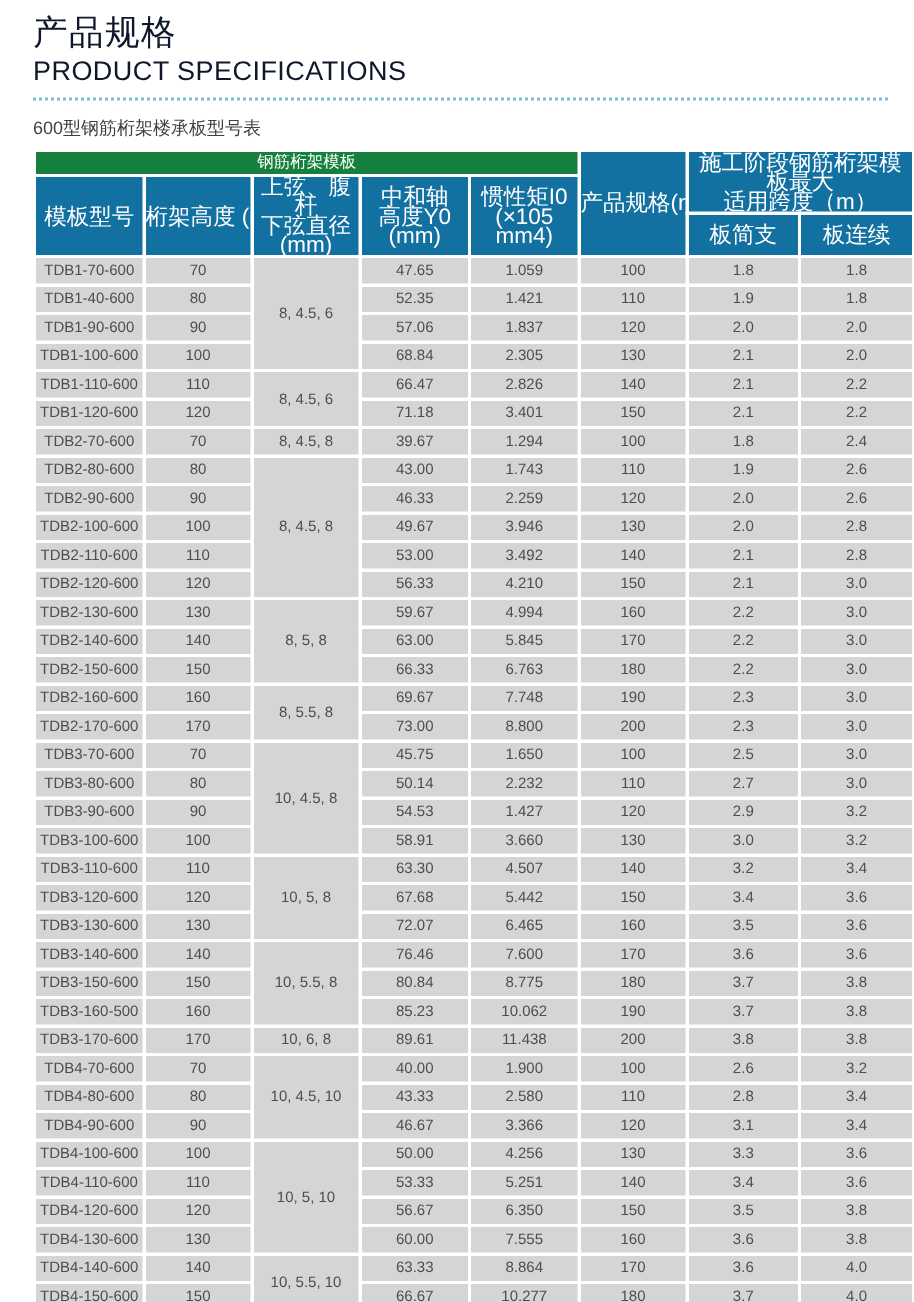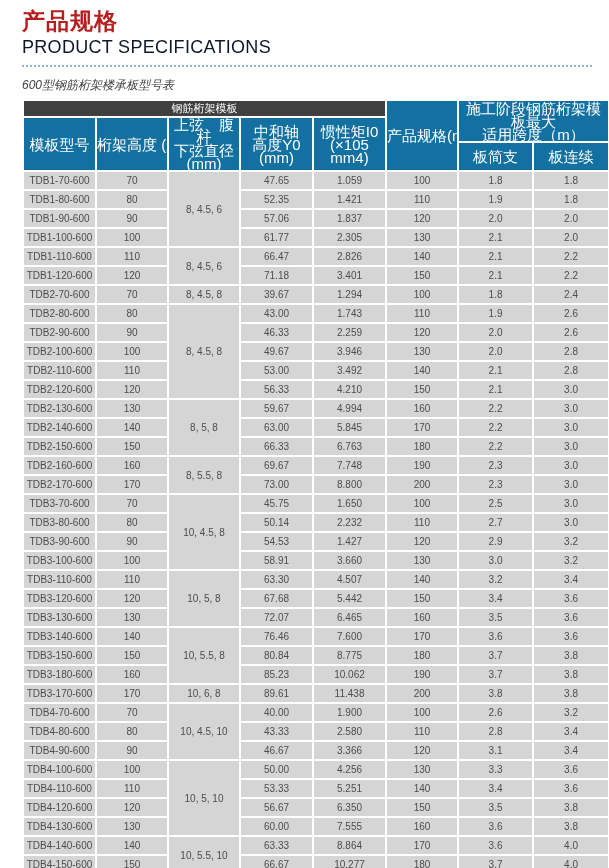--- a/index.html
+++ b/index.html
@@ -3,43 +3,43 @@
 <meta charset="utf-8">
 <style>
   html,body{margin:0;padding:0;background:#ffffff;}
   body{
     width:609px;height:868px;overflow:hidden;
     font-family:"Liberation Sans","DejaVu Sans",sans-serif;
     -webkit-font-smoothing:antialiased;
   }
   .page{padding:8px 0 0 22px;}
   .title-zh{
-    font-size:23px;font-weight:bold;color:#b91c1c;letter-spacing:1px;line-height:27px;
+    font-size:23px;font-weight:normal;color:#0f172a;letter-spacing:1px;line-height:27px;
   }
   .title-en{
     font-size:18px;color:#0f172a;letter-spacing:.3px;line-height:23px;margin-top:1px;
   }
   .divider{
     width:570px;border:0;border-top:2px dotted #7fb9db;margin:6px 0 0 0;
   }
   .caption{
-    font-size:12px;color:#3f3f3f;margin:11px 0 7px 0;line-height:14px;font-style:italic;
+    font-size:12px;color:#3f3f3f;margin:11px 0 7px 0;line-height:14px;
   }
   table.spec{
     border-collapse:collapse;table-layout:fixed;width:586px;
   }
   table.spec th,table.spec td{
     border:2px solid #ffffff;padding:0;text-align:center;vertical-align:middle;
     overflow:hidden;
   }
   thead th{
     background:#1371a1;color:#ffffff;font-weight:normal;font-size:15px;
     line-height:13px;white-space:pre-line;
   }
-  th.dark{background:#404040;height:15px;line-height:15px;font-size:11px;}
+  th.dark{background:#15803d;height:15px;line-height:15px;font-size:11px;}
   tr.h-mid{height:12px;}
   tr.h-bot{height:27px;}
   th.nowrap{white-space:nowrap;}
   tbody td{
     background:#d5d5d5;color:#4d4d4d;font-size:10px;height:17px;line-height:17px;
     white-space:nowrap;
   }
 </style>
 </head>
 <body>
@@ -91,41 +91,41 @@
           <td>TDB1-70-600</td>
           <td>70</td>
           <td rowspan="4">8, 4.5, 6</td>
           <td>47.65</td>
           <td>1.059</td>
           <td>100</td>
           <td>1.8</td>
           <td>1.8</td>
         </tr>
         <tr>
-          <td>TDB1-80-600</td>
+          <td>TDB1-40-600</td>
           <td>80</td>
           <td>52.35</td>
           <td>1.421</td>
           <td>110</td>
           <td>1.9</td>
           <td>1.8</td>
         </tr>
         <tr>
           <td>TDB1-90-600</td>
           <td>90</td>
           <td>57.06</td>
           <td>1.837</td>
           <td>120</td>
           <td>2.0</td>
           <td>2.0</td>
         </tr>
         <tr>
           <td>TDB1-100-600</td>
           <td>100</td>
-          <td>61.77</td>
+          <td>68.84</td>
           <td>2.305</td>
           <td>130</td>
           <td>2.1</td>
           <td>2.0</td>
         </tr>
         <tr>
           <td>TDB1-110-600</td>
           <td>110</td>
           <td rowspan="2">8, 4.5, 6</td>
           <td>66.47</td>
@@ -324,21 +324,21 @@
         <tr>
           <td>TDB3-150-600</td>
           <td>150</td>
           <td>80.84</td>
           <td>8.775</td>
           <td>180</td>
           <td>3.7</td>
           <td>3.8</td>
         </tr>
         <tr>
-          <td>TDB3-180-600</td>
+          <td>TDB3-160-500</td>
           <td>160</td>
           <td>85.23</td>
           <td>10.062</td>
           <td>190</td>
           <td>3.7</td>
           <td>3.8</td>
         </tr>
         <tr>
           <td>TDB3-170-600</td>
           <td>170</td>

